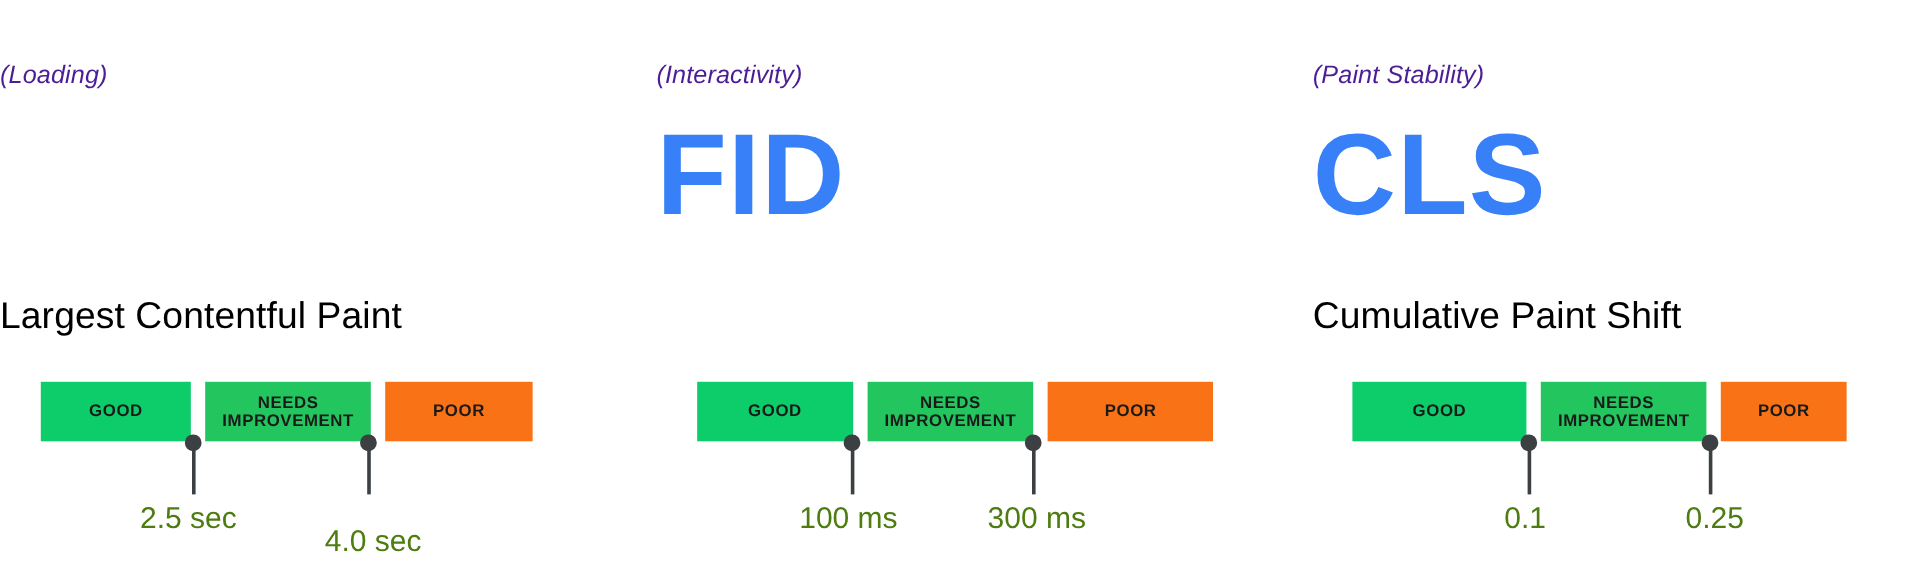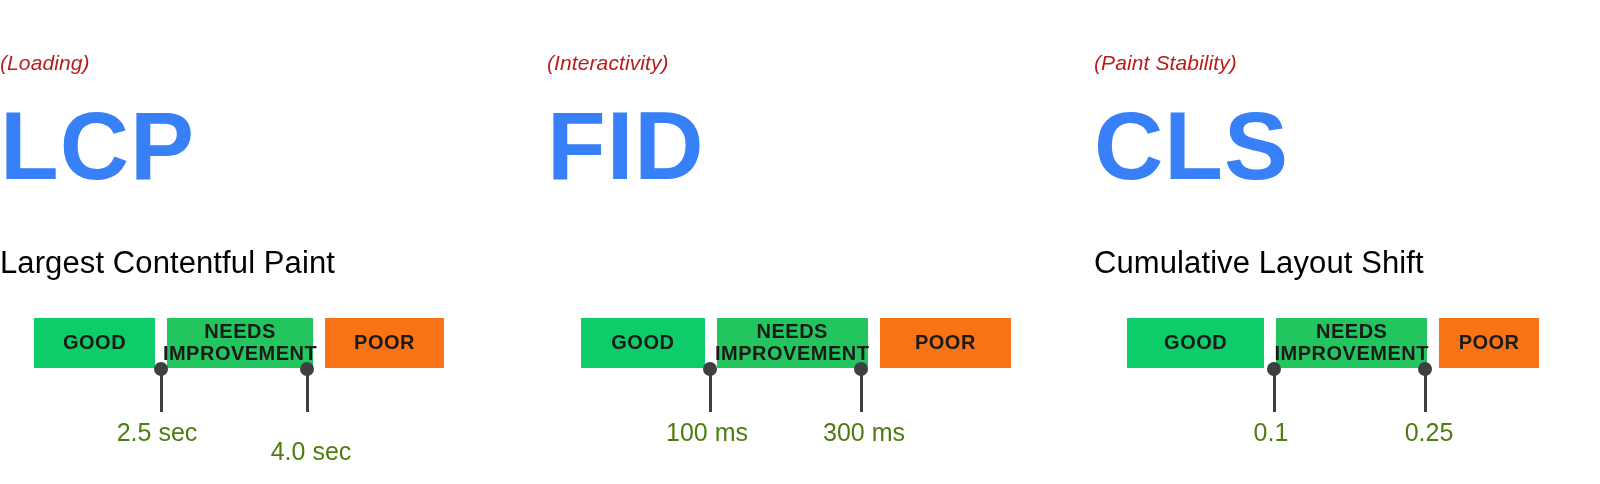--- a/index.html
+++ b/index.html
@@ -30,21 +30,21 @@
   .metric-col.c0 { left: 0px;    width: 480px; }
   .metric-col.c1 { left: 547px;  width: 480px; }
   .metric-col.c2 { left: 1094px; width: 506px; }
   .category {
     position: absolute;
     left: 0; right: 16px;
     top: 52px;
     font-size: 21px;
     font-style: italic;
     font-weight: 400;
-    color: #b91c1c;
+    color: #4c1d95;
     letter-spacing: 0.1px;
     line-height: 1;
   }
   .abbr {
     position: absolute;
     left: 0; right: 0;
     top: 96px;
     font-size: 96px;
     font-weight: 700;
     color: #3780f7;
@@ -73,21 +73,21 @@
   .metric-col.c0 .bar { left: 22px;   width: 422px; }
   .metric-col.c1 .bar { left: 22px;   width: 442px; }
   .metric-col.c2 .bar { left: 21px;   width: 424px; }
 
   .seg {
     display: flex;
     align-items: center;
     justify-content: center;
     text-align: center;
     color: #1a1a1a;
-    font-size: 20px;
+    font-size: 14px;
     font-weight: 700;
     letter-spacing: 0.5px;
     line-height: 1.08;
     box-sizing: border-box;
     padding: 0 14px;
     margin-left: 12px;
   }
   .seg.good  { background: #0ccd6a; }
   .seg.ni    { background: #22c55e; }
   .seg.poor  { background: #f97316; }
@@ -157,21 +157,20 @@
   .metric-col.c2 .pin.p0 .pin-label { left: -133px; }
   .metric-col.c2 .pin.p1 .pin-label { left: -126px; }
 </style>
 </head>
 <body>
 
 <div class="board">
 
   <div class="metric-col c0">
     <div class="category">(Loading)</div>
-    <div class="abbr">LCP</div>
     <div class="fullname">Largest Contentful Paint</div>
 
     <div class="bar">
       <div class="seg good">GOOD</div>
       <div class="seg ni">NEEDS IMPROVEMENT</div>
       <div class="seg poor">POOR</div>
     </div>
 
     <div class="pin p0">
       <div class="dot"></div>
@@ -203,21 +202,21 @@
     <div class="pin p1">
       <div class="dot"></div>
       <div class="stem"></div>
       <div class="pin-label">300 ms</div>
     </div>
   </div>
 
   <div class="metric-col c2">
     <div class="category">(Paint Stability)</div>
     <div class="abbr">CLS</div>
-    <div class="fullname">Cumulative Layout Shift</div>
+    <div class="fullname">Cumulative Paint Shift</div>
 
     <div class="bar">
       <div class="seg good">GOOD</div>
       <div class="seg ni">NEEDS IMPROVEMENT</div>
       <div class="seg poor">POOR</div>
     </div>
 
     <div class="pin p0">
       <div class="dot"></div>
       <div class="stem"></div>

